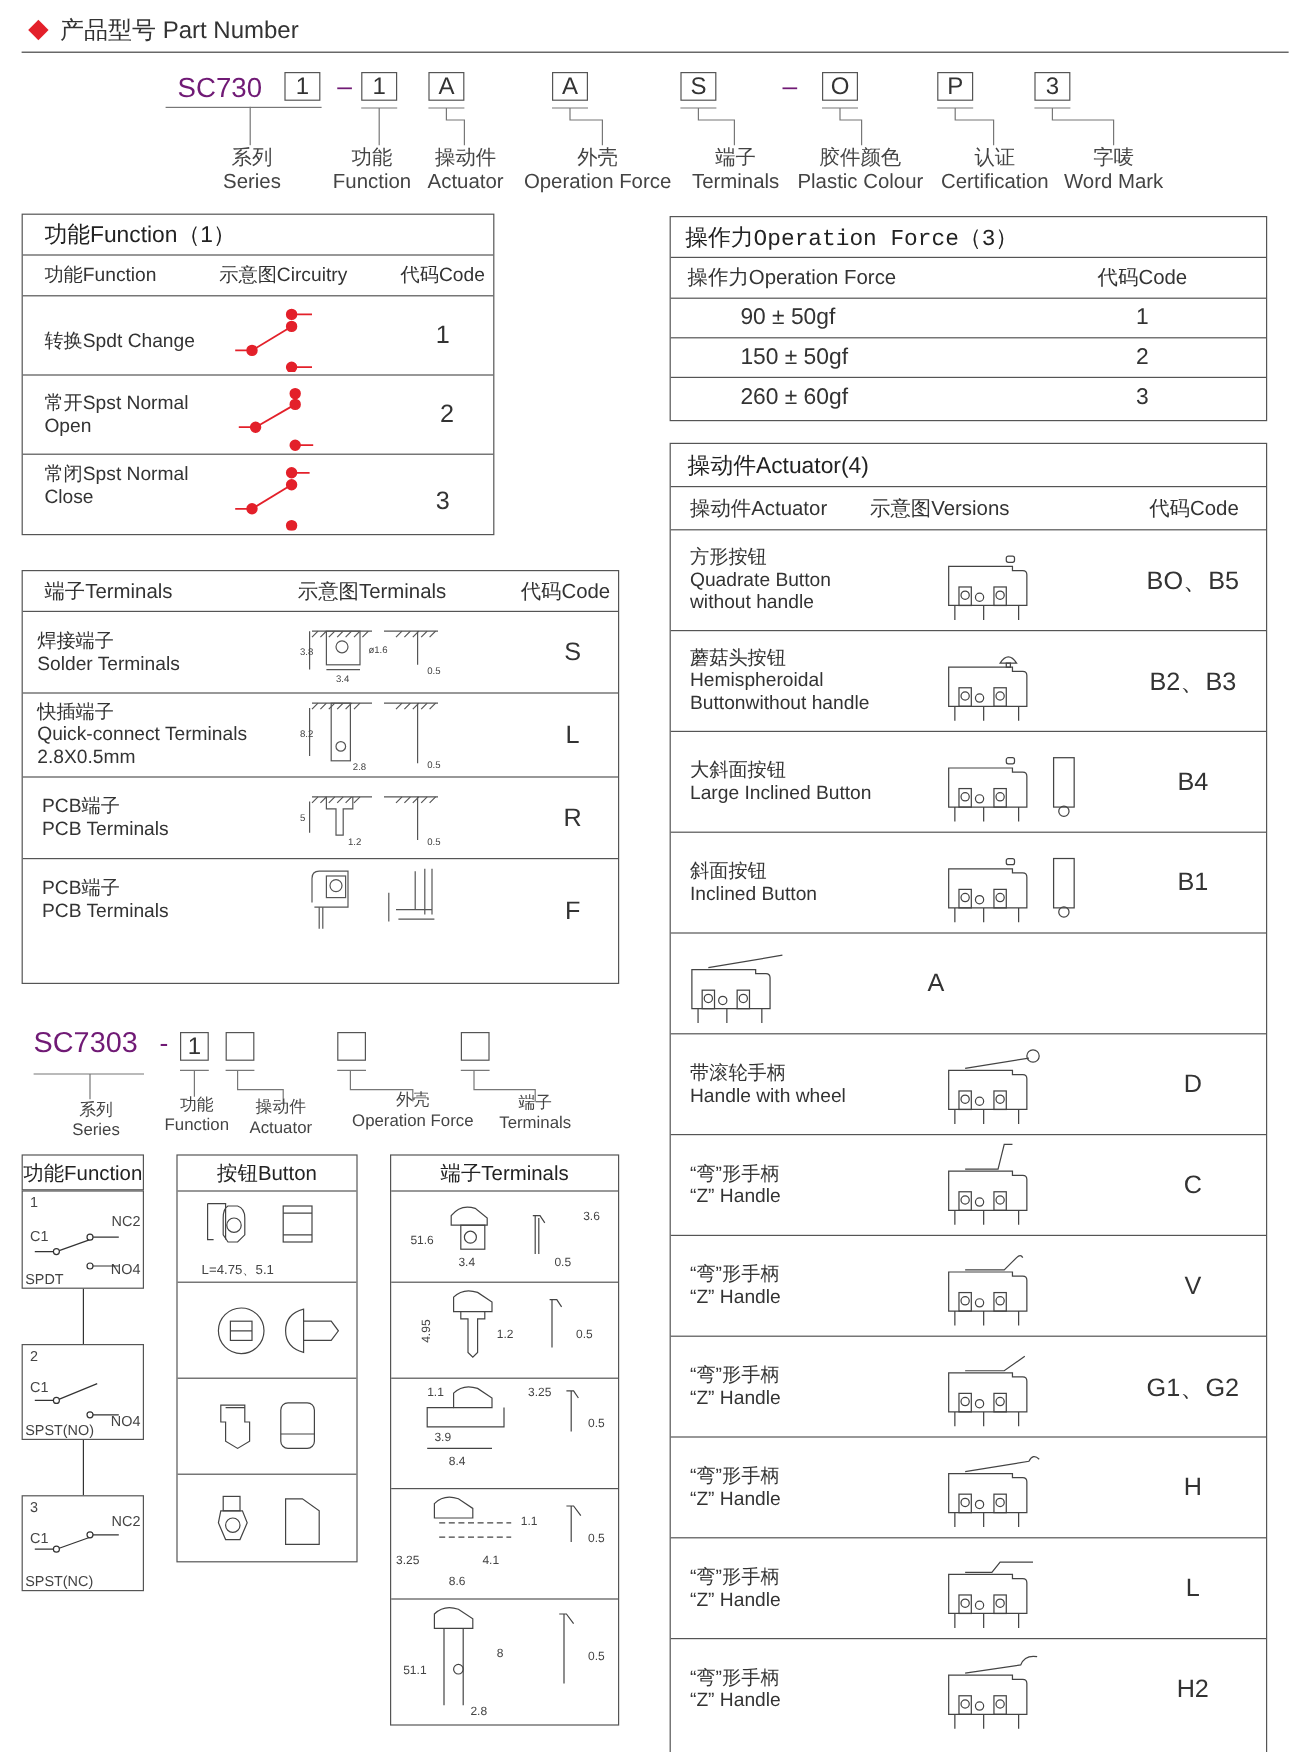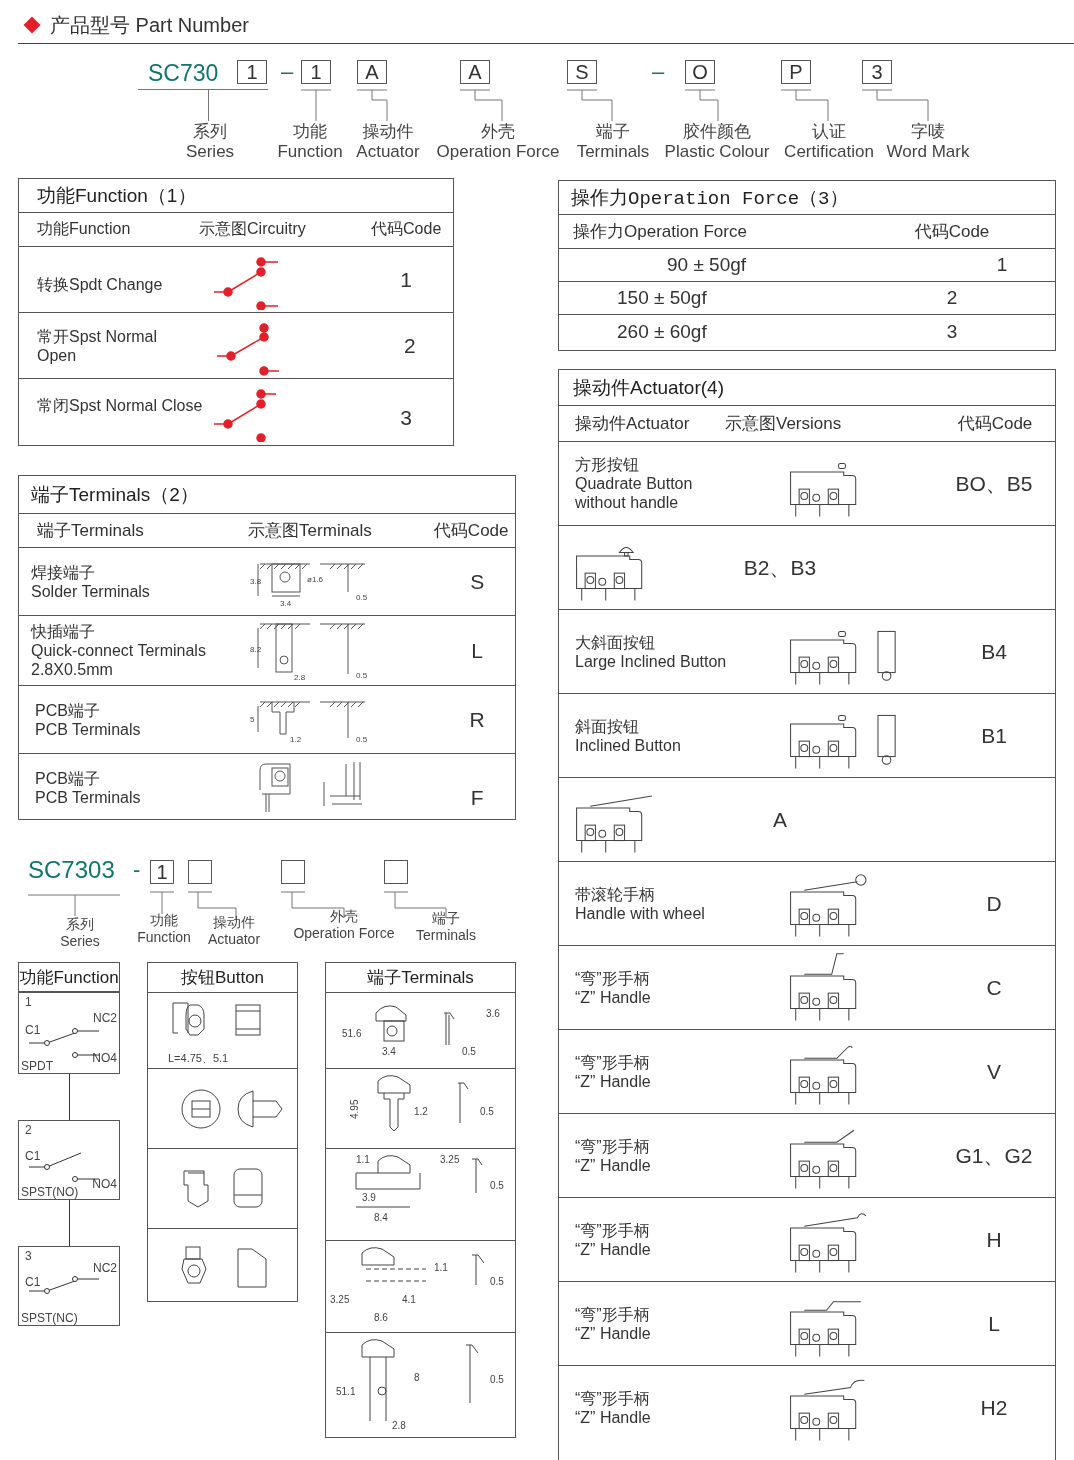--- a/index.html
+++ b/index.html
@@ -7,21 +7,21 @@
     width: 1074px; height: 1460px; background: #fff; position: relative;
     font-family: "Liberation Sans", "DejaVu Sans", sans-serif; color: #333; overflow: hidden;
   }
   .abs { position: absolute; }
   
   .hdr { left: 22px; top: 10px; height: 30px; display: flex; align-items: center; gap: 12px; font-size: 20px; color: #333; }
   .diamond { width: 12px; height: 12px; background: #e3202a; transform: rotate(45deg); margin-left: 4px; }
   .hdr-line { left: 18px; top: 43px; width: 1056px; height: 1px; background: #444; }
 
   
-  .pn { font-size: 22px; color: #0f766e; }
+  .pn { font-size: 22px; color: #701a75; }
   .pn-box { border: 1px solid #555; width: 30px; height: 24px; display: flex; align-items: center; justify-content: center; font-size: 20px; }
   .pn-label { text-align: center; font-size: 17px; line-height: 20px; color: #444; }
   .tick { background: #777; }
 
   
   .tbl { border: 1px solid #555; background: #fff; }
   .tbl .title { font-size: 19px; padding: 4px 18px; height: 34px; border-bottom: 1px solid #555; display: flex; align-items: center; color: #222; }
   .tbl .thead { display: flex; align-items: center; border-bottom: 1px solid #555; font-size: 16px; color: #333; height: 34px; }
   .tbl .row { display: flex; align-items: center; border-bottom: 1px solid #555; font-size: 16px; }
   .tbl .row:last-child { border-bottom: none; }
@@ -112,21 +112,21 @@
   <div class="abs pn-label" style="left:778px;top:67px;width:102px;">
       <div>认证</div>
       <div>Certification</div>
     </div>
   <div class="abs pn-label" style="left:880px;top:67px;width:96px;">
       <div>字唛</div>
       <div>Word Mark</div>
     </div>
 </div>
 
-<div class="abs tbl" style="left:18px;top:178px;width:436px;height:268px;">
+<div class="abs tbl" style="left:18px;top:178px;width:394px;height:268px;">
   <div class="title">功能Function（1）</div>
   <div class="thead">
     <span style="width:205px;padding-left:18px;">功能Function</span>
     <span style="width:185px;">示意图Circuitry</span>
     <span style="width:108px;text-align:center;">代码Code</span>
   </div>
   <div class="row" style="height:66px;">
     <span class="desc" style="width:220px;padding-left:18px;padding-top:10px;">转换Spdt Change</span>
     <div style="width:170px;">
       <svg width="80" height="60" viewBox="0 0 80 60">
@@ -179,36 +179,35 @@
     <span class="code" style="width:108px;padding-top:12px;">3</span>
   </div>
 </div>
 
 <div class="abs tbl" style="left:558px;top:180px;width:498px;height:171px;">
   <div class="title" style="padding-left:12px;font-family:Liberation Mono, monospace;">操作力Operation Force（3）</div>
   <div class="thead" style="font-size:17px;">
     <span style="width:340px;padding-left:14px;">操作力Operation Force</span>
     <span style="width:106px;text-align:center;">代码Code</span>
   </div>
-  <div class="row" style="height:33px;font-size:19px;justify-content:flex-end;">
+  <div class="row" style="height:33px;font-size:19px;">
     <span style="width:340px;padding-left:58px;">90 ± 50gf</span>
     <span style="width:106px;text-align:center;">1</span>
   </div>
   <div class="row" style="height:33px;font-size:19px;">
     <span style="width:340px;padding-left:58px;">150 ± 50gf</span>
     <span style="width:106px;text-align:center;">2</span>
   </div>
   <div class="row" style="height:33px;font-size:19px;">
     <span style="width:340px;padding-left:58px;">260 ± 60gf</span>
     <span style="width:106px;text-align:center;">3</span>
   </div>
 </div>
 
 <div class="abs tbl" style="left:18px;top:475px;width:498px;height:345px;">
-  <div class="title" style="padding-left:12px;height:38px;">端子Terminals（2）</div>
   <div class="thead" style="height:34px;font-size:17px;">
     <span style="width:230px;padding-left:18px;">端子Terminals</span>
     <span style="width:180px;">示意图Terminals</span>
     <span style="width:88px;text-align:center;">代码Code</span>
   </div>
 
   <div class="row" style="height:68px;">
     <div class="desc" style="width:232px;padding-left:12px;">
         <div>焊接端子</div>
         <div>Solder Terminals</div>
@@ -318,20 +317,25 @@
               <circle cx="58" cy="44" r="4"></circle>
               <line x1="14" y1="54" x2="14" y2="68"></line>
               <line x1="42" y1="54" x2="42" y2="68"></line>
               <line x1="76" y1="54" x2="76" y2="68"></line>
             </g>
           </svg>
         </div>
         <span class="code" style="width:122px;">BO、B5</span>
       </div>
       <div class="row" style="height: 84px;">
+        <div class="desc" style="width:214px;padding-left:16px;">
+          <div>蘑菇头按钮</div>
+          <div>Hemispheroidal</div>
+          <div>Buttonwithout handle</div>
+        </div>
         <div style="width:160px;">
           <svg width="150" height="72" viewBox="0 -12 150 84">
             <g stroke="#444" fill="none" stroke-width="1.2">
               <path d="M58 12 Q66 0 74 12 Z"></path>
               <rect x="64" y="12" width="4" height="4"></rect>
               <path d="M8 16 H70 V20 H80 Q84 20 84 24 V54 H8 Z"></path>
               <rect x="18" y="36" width="12" height="18"></rect>
               <circle cx="24" cy="44" r="4"></circle>
               <circle cx="38" cy="46" r="4"></circle>
               <rect x="52" y="36" width="12" height="18"></rect>

